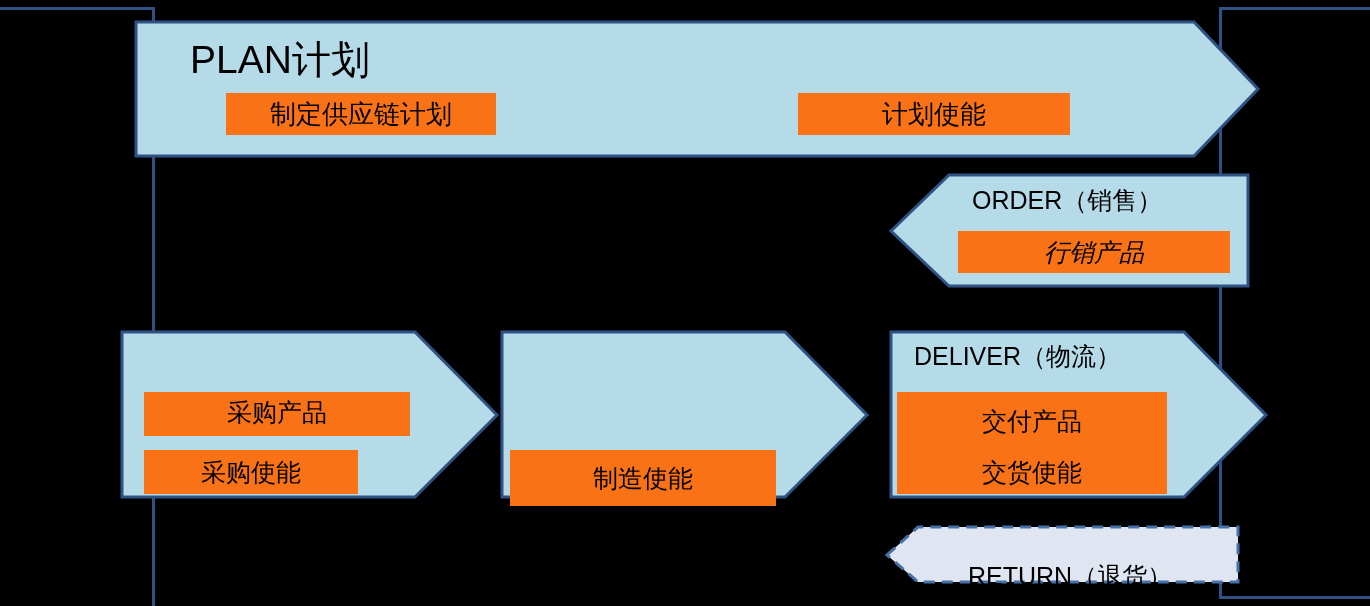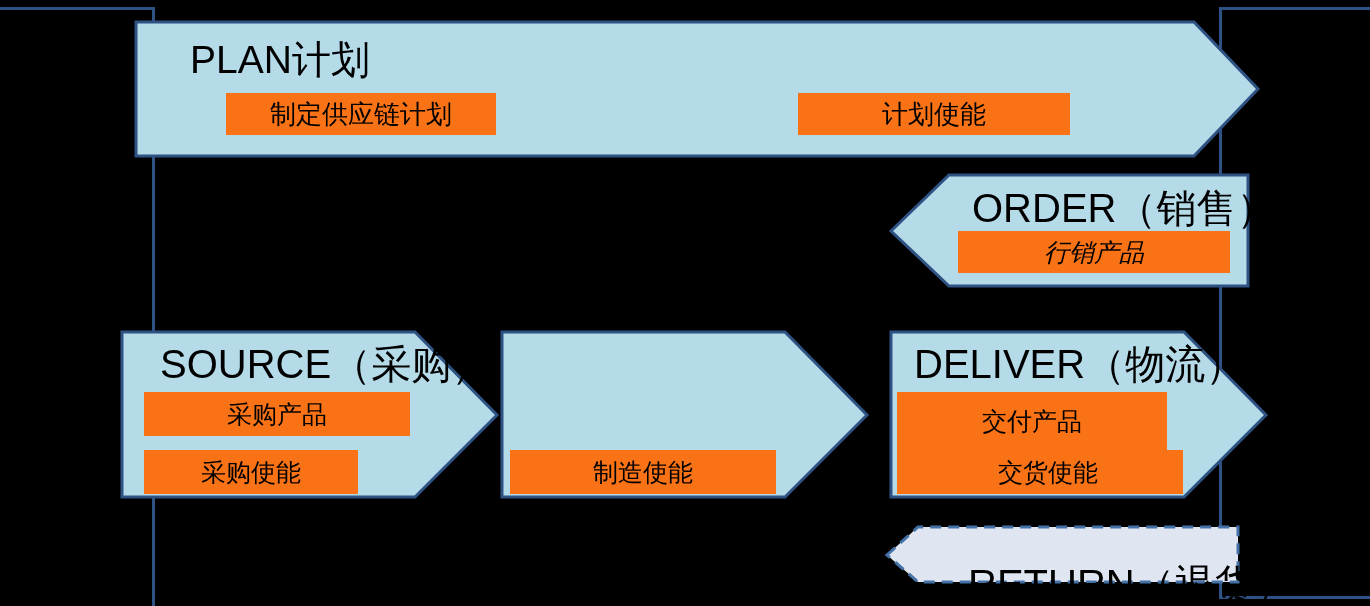--- a/index.html
+++ b/index.html
@@ -52,21 +52,21 @@
     background: #f97316;
     color: #000000;
     display: flex;
     align-items: center;
     justify-content: center;
     white-space: nowrap;
     line-height: 1;
   }
 
   .title-lg { font-size: 39px; }
-  .title-md { font-size: 40px; }
+  .title-md { font-size: 25px; }
   .chip-lg  { font-size: 26px; }
   .chip-md  { font-size: 25px; }
 </style>
 </head>
 <body>
 
 <div id="stage">
 
   <div class="frame-rect" style="left:-160px; top:7px; width:315px; height:602px;"></div>
   <div class="frame-rect" style="left:1219px; top:7px; width:300px; height:592px;"></div>
@@ -80,34 +80,33 @@
 
   <svg class="arrow-svg" style="left:889px; top:173px;" width="362" height="116" viewBox="0 0 362 116">
     <polygon class="arrow-poly" points="2,58 60,2 359,2 359,113 60,113"></polygon>
   </svg>
   <div class="arrow-label title-md" style="left:972px; top:188px;">ORDER（销售）</div>
   <div class="chip chip-md" style="left:958px; top:231px; width:272px; height:42px;font-style:italic;">行销产品</div>
 
   <svg class="arrow-svg" style="left:120px; top:330px;" width="380" height="170" viewBox="0 0 380 170">
     <polygon class="arrow-poly" points="2,2 295,2 377,85 295,167 2,167"></polygon>
   </svg>
-  <div class="arrow-label title-md" style="left:160px; top:344px;">SOURCE（采购）</div>
-  <div class="chip chip-md" style="left:144px; top:392px; width:266px; height:44px;">采购产品</div>
+  <div class="chip chip-md" style="left:144px; top:392px; width:266px; height:44px;font-family:Liberation Mono, monospace;">采购产品</div>
   <div class="chip chip-md" style="left:144px; top:450px; width:214px; height:44px;">采购使能</div>
 
   <svg class="arrow-svg" style="left:500px; top:330px;" width="370" height="170" viewBox="0 0 370 170">
     <polygon class="arrow-poly" points="2,2 285,2 367,85 285,167 2,167"></polygon>
   </svg>
-  <div class="chip chip-md" style="left:510px; top:450px; width:266px; height:44px;">制造使能</div>
+  <div class="chip chip-md" style="left:510px; top:450px; width:266px; height:56px;">制造使能</div>
 
   <svg class="arrow-svg" style="left:889px; top:330px;" width="380" height="170" viewBox="0 0 380 170">
     <polygon class="arrow-poly" points="2,2 295,2 377,85 295,167 2,167"></polygon>
   </svg>
   <div class="arrow-label title-md" style="left:914px; top:344px;text-align:right;">DELIVER（物流）</div>
   <div class="chip chip-md" style="left:897px; top:392px; width:270px; height:58px;">交付产品</div>
-  <div class="chip chip-md" style="left:897px; top:450px; width:270px; height:44px;padding-left:16px;">交货使能</div>
+  <div class="chip chip-md" style="left:897px; top:450px; width:270px; height:44px;">交货使能</div>
 
   <svg class="arrow-svg" style="left:885px; top:525px;" width="356" height="60" viewBox="0 0 356 60">
     <polygon class="arrow-poly ret" points="2,30 33,2 353,2 353,57 33,57"></polygon>
   </svg>
   <div class="arrow-label title-md" style="left:968px; top:564px;">RETURN（退货）</div>
 
 </div>
 
 </body></html>

